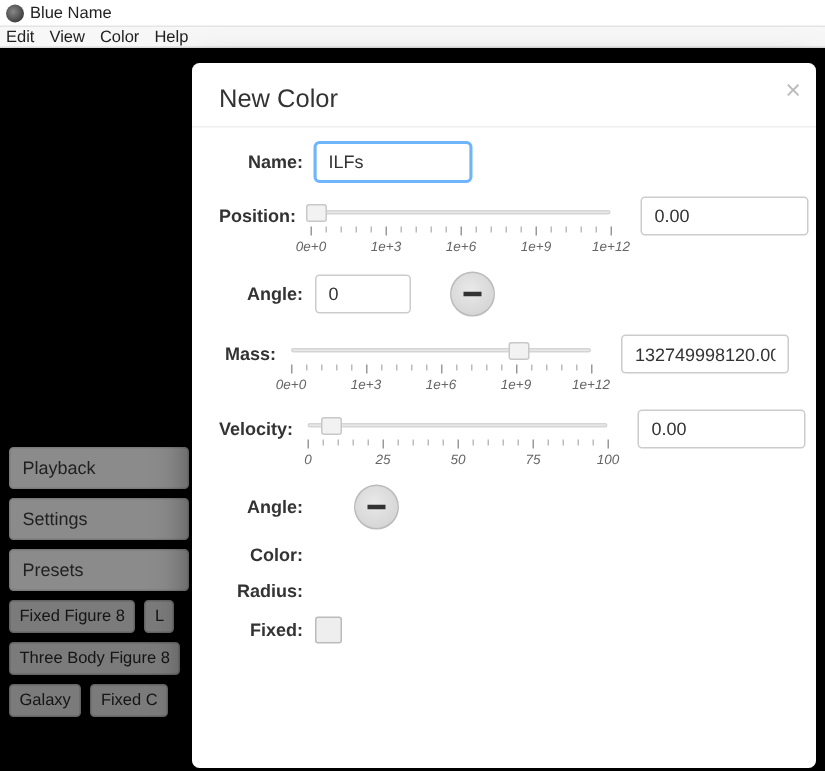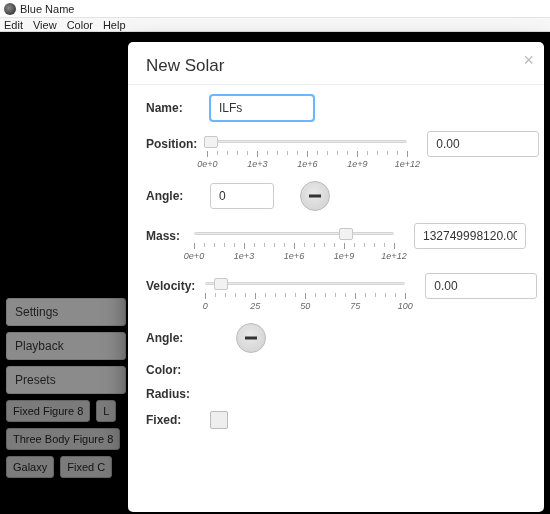--- a/index.html
+++ b/index.html
@@ -19,21 +19,21 @@
   .chip { background:#bdbdbd; border:1px solid #999; border-radius:3px; font-size:11px; color:#222; padding:4px 6px; white-space:nowrap; }
   .dim-overlay { position:absolute; inset:0; background: rgba(0,0,0,0.35); }
   
   .modal { position: absolute; left: 128px; top: 10px; width: 416px; height: 470px; background: #fff; border-radius: 5px; box-shadow: 0 6px 24px rgba(0,0,0,.5); overflow:hidden; }
   .modal-header { position: relative; padding: 14px 18px 8px; border-bottom: 1px solid #eee; }
   .modal-title { font-size: 17px; font-weight: 400; color: #333; }
   .modal-close { position:absolute; right:10px; top:8px; font-size:18px; color:#bbb; cursor:pointer; }
   .modal-body { padding: 10px 18px 0; }
   .row { display:flex; align-items:flex-start; margin-bottom: 10px; }
   .row.center { align-items:center; }
-  .label { width: 64px; font-size: 12px; font-weight: 700; color:#333; padding-right: 8px; padding-top:6px; }
+  .label { width: 64px; text-align: right; font-size: 12px; font-weight: 700; color:#333; padding-right: 8px; padding-top:6px; }
   .label.center { padding-top:0; }
   input[type=text].txt { height:26px; border:1px solid #ccc; border-radius:3px; padding:0 8px; font-size:12px; color:#333; }
   .txt.focus { outline:2px solid #6db6ff; outline-offset:-1px; }
   .txt.w-name { width: 104px; }
   .txt.w-num  { width: 64px; }
   .txt.w-big  { width: 112px; }
   .txt.w-rad  { width: 96px; }
   select.sel { height:26px; width:120px; border:1px solid #ccc; border-radius:3px; font-size:12px; padding:0 6px; background:#fff; }
   .checkbox { width:18px; height:18px; border:1px solid #bbb; background:#eee; border-radius:2px; }
   
@@ -61,40 +61,40 @@
 <div class="menubar">
   <span>Edit</span>
   <span>View</span>
   <span>Color</span>
   <span>Help</span>
 </div>
 
 <div class="app">
 
   <div class="side-panels">
+    <div class="panel-btn">Playback</div>
     <div class="panel-btn">Settings</div>
-    <div class="panel-btn">Playback</div>
     <div class="panel-btn">Presets</div>
     <div class="preset-row">
       <div class="chip">Fixed Figure 8</div>
       <div class="chip">L</div>
     </div>
     <div class="preset-row">
       <div class="chip">Three Body Figure 8</div>
     </div>
     <div class="preset-row">
       <div class="chip">Galaxy</div>
       <div class="chip">Fixed C</div>
     </div>
   </div>
   <div class="dim-overlay"></div>
 
   <div class="modal">
     <div class="modal-header">
-      <div class="modal-title">New Solar</div>
+      <div class="modal-title">New Color</div>
       <div class="modal-close">×</div>
     </div>
     <div class="modal-body">
 
       <div class="row center">
         <div class="label center">Name:</div>
         <input type="text" class="txt w-name focus" value="ILFs" style="">
       </div>
 
       <div class="row">

